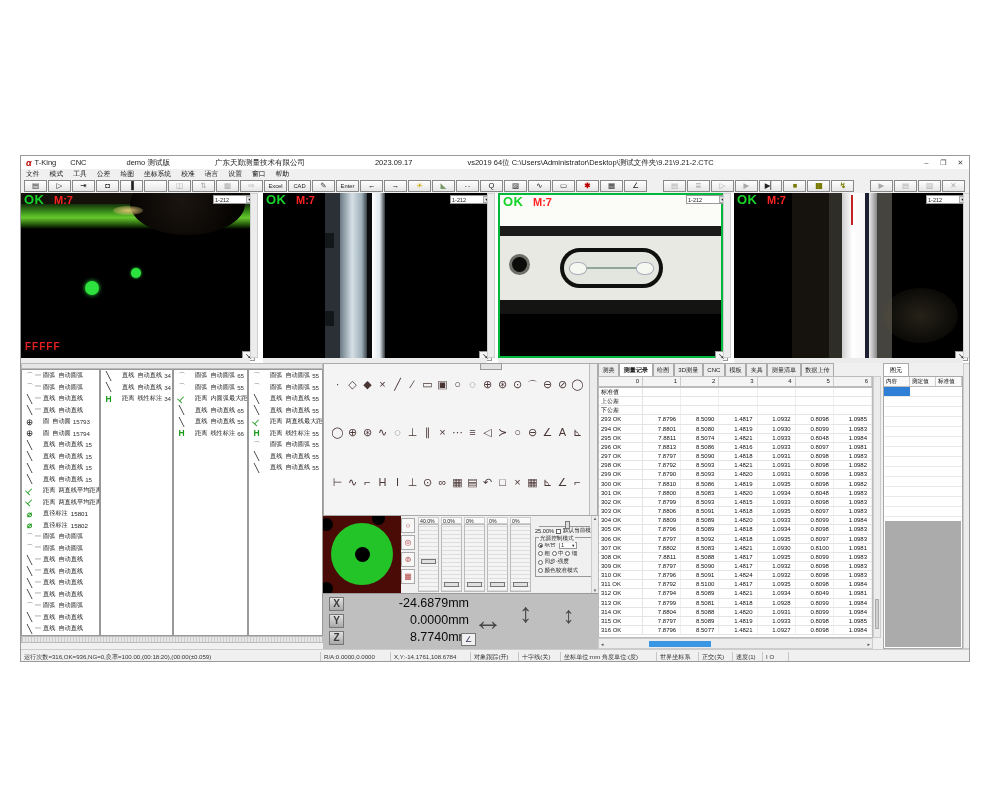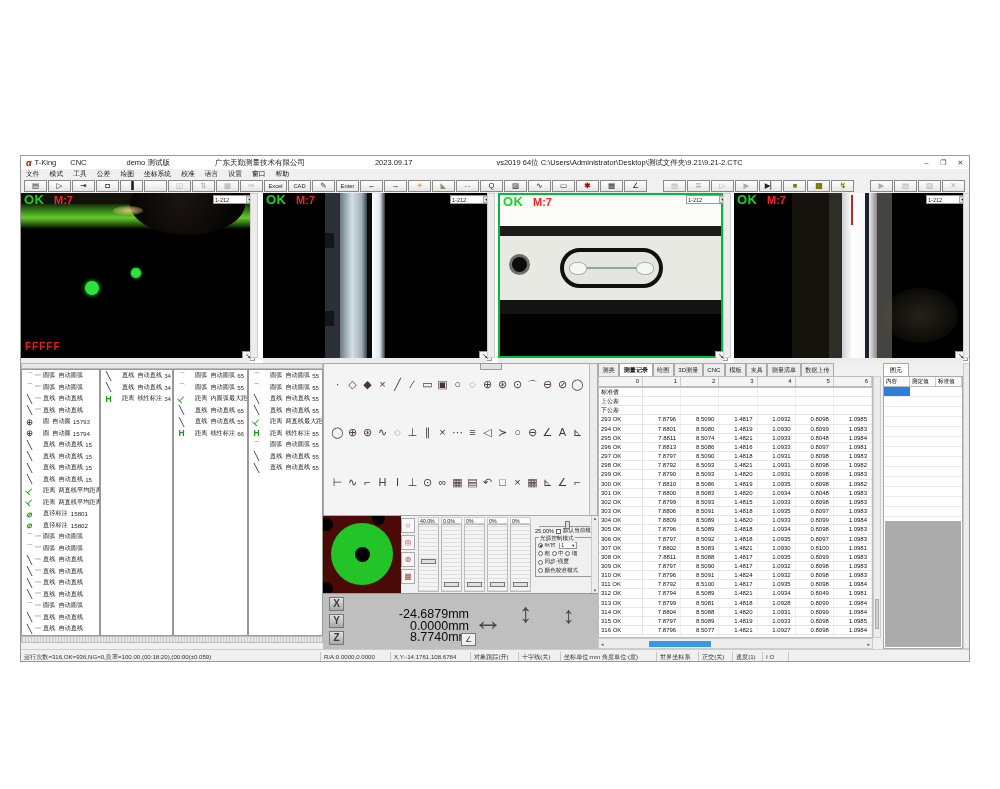--- a/index.html
+++ b/index.html
@@ -133,21 +133,21 @@
   .ddsel{border:1px solid #999;background:#fff;width:18px;height:7px;display:flex;
          justify-content:space-between;align-items:center;font-size:5px;padding:0 1px;margin-left:2px}
   .opt-scr{position:absolute;right:0;top:0;width:7px;height:100%;background:#ececec;border-left:1px solid #ccc;
            display:flex;flex-direction:column;justify-content:space-between;font-size:4.5px;text-align:center;color:#666}
   
   .dro{position:absolute;left:302px;top:230px;width:275px;height:56px;background:#bfbfbf;border-top:1px solid #999}
   .axis{position:absolute;left:6px;width:15px;height:14px;background:linear-gradient(#e2e2e2,#a8a8a8);
         border:1px solid #777;color:#3a3a3a;font-size:10px;font-weight:bold;text-align:center;line-height:12px}
   #ax-x{top:3px}#ax-y{top:20px}#ax-z{top:37px}
   .droval{position:absolute;left:24px;width:122px;text-align:right;font-size:12.5px;color:#0a0a0a}
-  #dv-x{top:13px}#dv-y{top:25px}#dv-z{top:36px}
+  #dv-x{top:2px}#dv-y{top:19px}#dv-z{top:36px}
   .jog{position:absolute;color:#474747;font-weight:bold}
   #jog-h{left:150px;top:9px;font-size:30px}
   #jog-v{left:196px;top:4px;font-size:27px}
   #jog-v2{left:240px;top:8px;font-size:23px}
   .zbtn{position:absolute;left:138px;top:39px;width:15px;height:13px;background:#f0f0f0;border:1px solid #777;
         font-size:8px;color:#336;text-align:center;line-height:12px}
   
   .results{position:absolute;left:577px;top:0;width:283px;height:286px;background:#f0f0f0}
   .rtabs{position:absolute;left:0;top:0;height:13px;display:flex;font-size:6.1px;white-space:nowrap}
   .rtab{padding:1.5px 3.5px;border:1px solid #aaa;border-bottom:none;background:#ececec;color:#222}
@@ -184,21 +184,21 @@
 
 <div class="win">
 
   <div class="titlebar">
     <span class="logo">α</span>
     <span>T-King</span>
     <span class="ts">CNC</span>
     <span class="ts" style="margin-left:40px">demo  测试版</span>
     <span class="ts" style="margin-left:45px">广东天勤测量技术有限公司</span>
     <span class="ts" style="margin-left:70px">2023.09.17</span>
-    <span class="ts" style="margin-left:84px">vs2019 64位  C:\Users\Administrator\Desktop\测试文件夹\9.21\9.21-2.CTC</span>
+    <span class="ts" style="margin-left:55px">vs2019 64位  C:\Users\Administrator\Desktop\测试文件夹\9.21\9.21-2.CTC</span>
     <span class="wbtns">
       <span class="wb">–</span>
       <span class="wb">❐</span>
       <span class="wb">✕</span>
     </span>
   </div>
 
   <div class="menubar">
       <span class="mi">文件</span>
       <span class="mi">模式</span>

